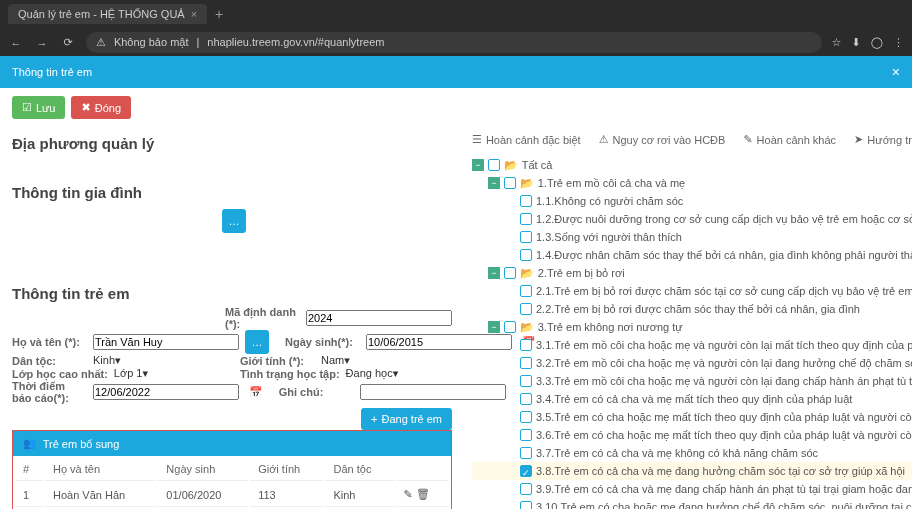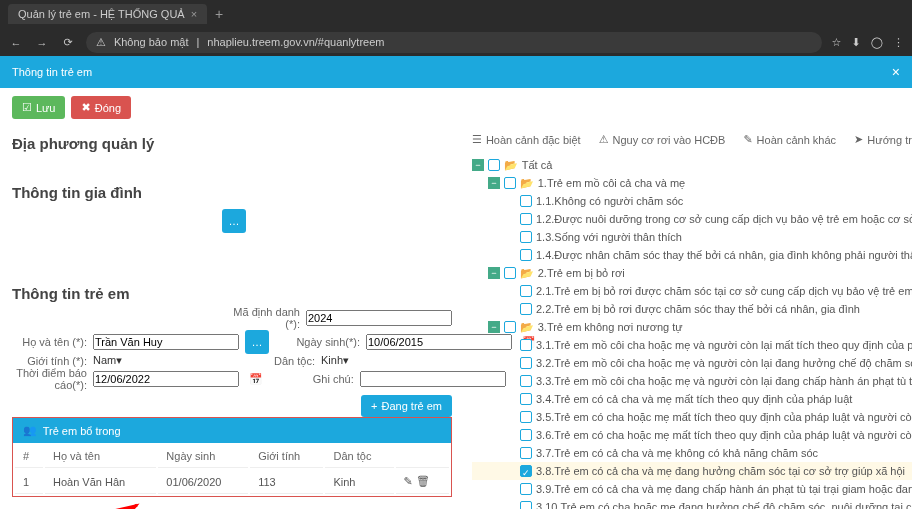--- a/index.html
+++ b/index.html
@@ -18,21 +18,21 @@
 .btn{padding:5px 10px;border:none;border-radius:3px;color:#fff;display:flex;align-items:center;gap:4px;cursor:pointer;font-size:11px;}
 .btn-save{background:#5cb85c;}
 .btn-close{background:#d9534f;}
 .content{display:flex;padding:0 12px 12px;}
 .left-col{width:460px;padding-right:20px;}
 .right-col{flex:1;}
 .section-title{font-weight:bold;color:#444;margin:8px 0 4px 0;font-size:15px;}
 .faded-row{color:#ccc;padding:4px 0;font-size:11px;display:flex;gap:20px;}
 .form-two{display:flex;gap:16px;}
 .form-two .half{flex:1;display:flex;align-items:center;gap:6px;}
-.form-two .half label{min-width:75px;text-align:right;color:#666;}
+.form-two .half label{min-width:75px;color:#666;font-weight:bold;}
 .ellipsis-btn{background:#1ca8dd;color:#fff;width:24px;height:24px;border:none;border-radius:3px;display:flex;align-items:center;justify-content:center;}
 .cal-icon{color:#999;margin-left:4px;}
 .add-btn{background:#1ca8dd;color:#fff;padding:5px 10px;border:none;border-radius:3px;float:right;margin-top:4px;display:flex;align-items:center;gap:4px;}
 .sub-panel{border:1px solid #d9534f;margin-top:6px;clear:both;}
 .sub-header{background:#1ca8dd;color:#fff;padding:6px 10px;display:flex;align-items:center;gap:6px;}
 .sub-table{width:100%;}
 .sub-table th,.sub-table td{text-align:left;padding:5px 8px;border-bottom:1px solid #eee;font-size:11px;color:#555;}
 .sub-table th{font-weight:normal;color:#666;}
 .row-actions{text-align:right;}
 .arrow{position:relative;margin-top:10px;height:60px;}
@@ -129,29 +129,39 @@
     </div>
     <div class="half">
       <label>Ngày sinh(*):</label>
       <input value="10/06/2015" style="">
       <span class="cal-icon">📅</span>
     </div>
   </div>
 
   <div class="form-two">
     <div class="half">
+      <label>Dân tộc:</label>
+      <div class="input sel"><span>Kinh</span><span class="caret">▾</span></div>
+    </div>
+    <div class="half">
       <label>Giới tính (*):</label>
       <div class="input sel"><span>Nam</span><span class="caret">▾</span></div>
     </div>
-    <div class="half">
-      <label>Dân tộc:</label>
-      <div class="input sel"><span>Kinh</span><span class="caret">▾</span></div>
-    </div>
-  </div>
-
+  </div>
+
+  <div class="form-two">
+    <div class="half">
+      <label>Lớp học cao nhất:</label>
+      <div class="input sel"><span>Lớp 1</span><span class="caret">▾</span></div>
+    </div>
+    <div class="half">
+      <label>Tình trạng học tập:</label>
+      <div class="input sel"><span>Đang học</span><span class="caret">▾</span></div>
+    </div>
+  </div>
 
   <div class="form-two">
     <div class="half">
       <label>Thời điểm báo cáo(*):</label>
       <input value="12/06/2022" style="">
       <span class="cal-icon">📅</span>
     </div>
     <div class="half">
       <label>Ghi chú:</label>
       <input style="">
@@ -159,21 +169,21 @@
   </div>
 
   <button class="add-btn">
         <span>+</span>
         <span>Đang trẻ em</span>
       </button>
 
   <div class="sub-panel">
     <div class="sub-header">
       <span>👥</span>
-      <span>Trẻ em bổ trong</span>
+      <span>Trẻ em bổ sung</span>
     </div>
     <table class="sub-table">
       <thead>
             <tr>
         <th>#</th>
         <th>Họ và tên</th>
         <th>Ngày sinh</th>
         <th>Giới tính</th>
         <th>Dân tộc</th>
         <th></th>

